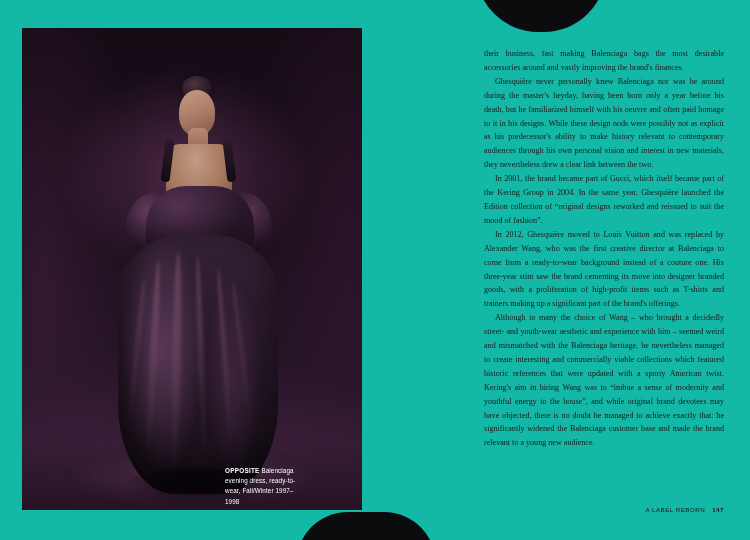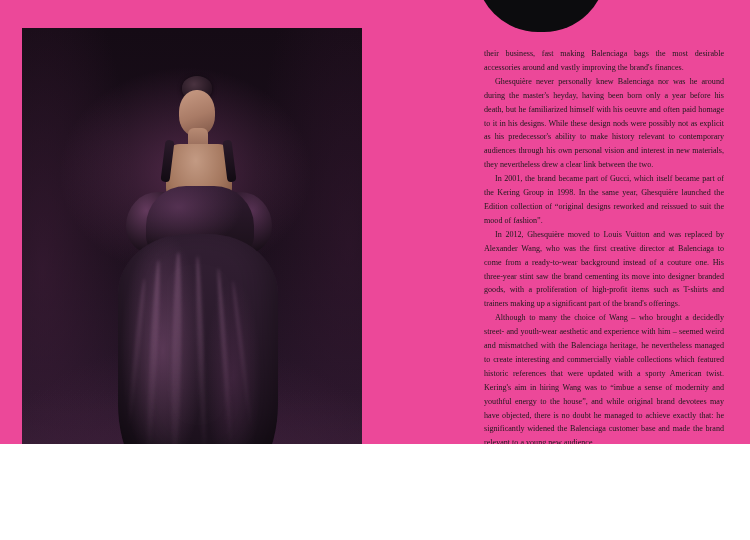--- a/index.html
+++ b/index.html
@@ -10,22 +10,22 @@
   body {
     width: 750px;
     height: 540px;
     overflow: hidden;
     font-family: "Liberation Serif", serif;
     color: #1a1a1a;
   }
   .page {
     position: relative;
     width: 750px;
-    height: 444px;
-    background: #ec4899;
+    height: 540px;
+    background: #14b8a6;
     overflow: hidden;
   }
 
   
   .blob {
     position: absolute;
     background: #0c0c0e;
     border-radius: 50%;
     pointer-events: none;
   }
@@ -290,21 +290,21 @@
 
     <div class="caption">
       <span class="lead">OPPOSITE</span>
       <span>Balenciaga evening dress, ready-to-wear, Fall/Winter 1997–1998</span>
     </div>
   </div>
 
   <div class="text-col">
     <p>their business, fast making Balenciaga bags the most desirable accessories around and vastly improving the brand's finances.</p>
     <p class="indent">Ghesquière never personally knew Balenciaga nor was he around during the master's heyday, having been born only a year before his death, but he familiarized himself with his oeuvre and often paid homage to it in his designs. While these design nods were possibly not as explicit as his predecessor's ability to make history relevant to contemporary audiences through his own personal vision and interest in new materials, they nevertheless drew a clear link between the two.</p>
-    <p class="indent">In 2001, the brand became part of Gucci, which itself became part of the Kering Group in 1998. In the same year, Ghesquière launched the Edition collection of “original designs reworked and reissued to suit the mood of fashion”.</p>
+    <p class="indent">In 2001, the brand became part of Gucci, which itself became part of the Kering Group in 2004. In the same year, Ghesquière launched the Edition collection of “original designs reworked and reissued to suit the mood of fashion”.</p>
     <p class="indent">In 2012, Ghesquière moved to Louis Vuitton and was replaced by Alexander Wang, who was the first creative director at Balenciaga to come from a ready-to-wear background instead of a couture one. His three-year stint saw the brand cementing its move into designer branded goods, with a proliferation of high-profit items such as T-shirts and trainers making up a significant part of the brand's offerings.</p>
     <p class="indent">Although to many the choice of Wang – who brought a decidedly street- and youth-wear aesthetic and experience with him – seemed weird and mismatched with the Balenciaga heritage, he nevertheless managed to create interesting and commercially viable collections which featured historic references that were updated with a sporty American twist. Kering's aim in hiring Wang was to “imbue a sense of modernity and youthful energy to the house”, and while original brand devotees may have objected, there is no doubt he managed to achieve exactly that: he significantly widened the Balenciaga customer base and made the brand relevant to a young new audience.</p>
   </div>
 
   <div class="footer">
     <span class="label">A LABEL REBORN</span>
     <span class="folio">147</span>
   </div>
 
 </div>

